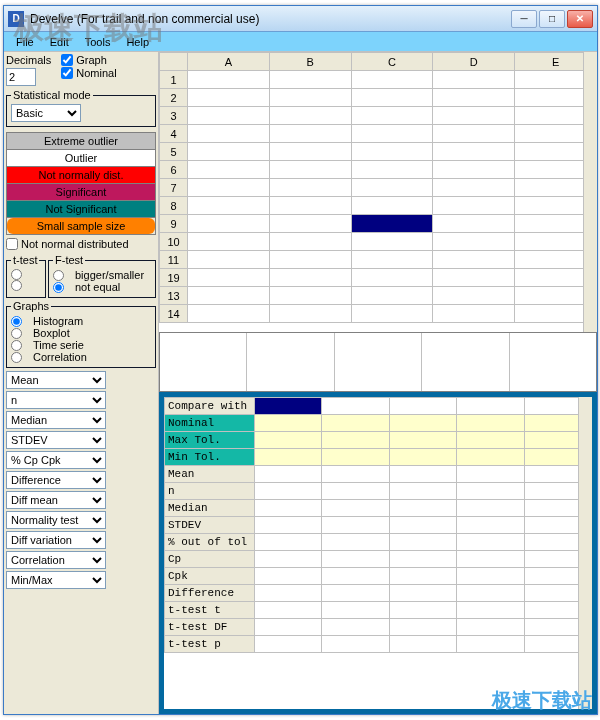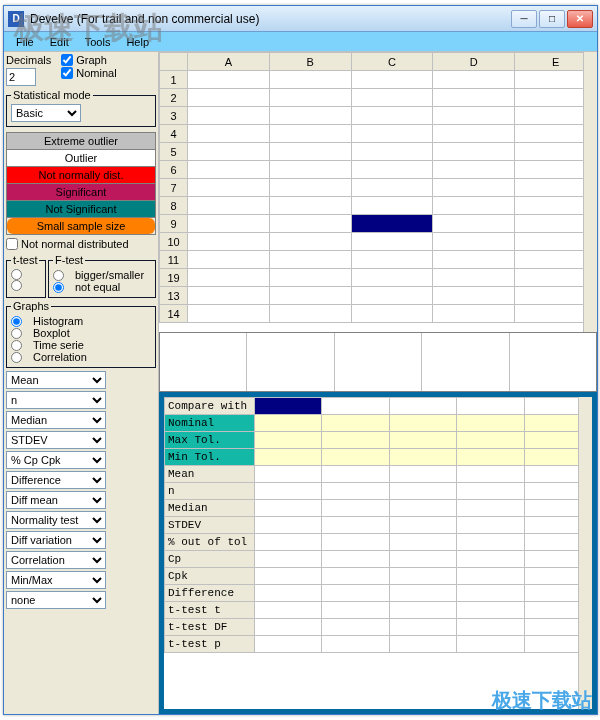--- a/index.html
+++ b/index.html
@@ -157,21 +157,20 @@
           <select><option>n</option></select>
           <select><option>Median</option></select>
           <select><option>STDEV</option></select>
           <select><option>% Cp Cpk</option></select>
           <select><option>Difference</option></select>
           <select><option>Diff mean</option></select>
           <select><option>Normality test</option></select>
           <select><option>Diff variation</option></select>
           <select><option>Correlation</option></select>
           <select><option>Min/Max</option></select>
-          <select><option>none</option></select>
         </div>
     </div>
     <div class="rightpanel">
       <div class="grid" style="height:280px">
         <table id="maingrid">
             <tbody>
               <tr>
                 <th class="rowh"></th>
                 <th class="colh">A</th>
                 <th class="colh">B</th>

